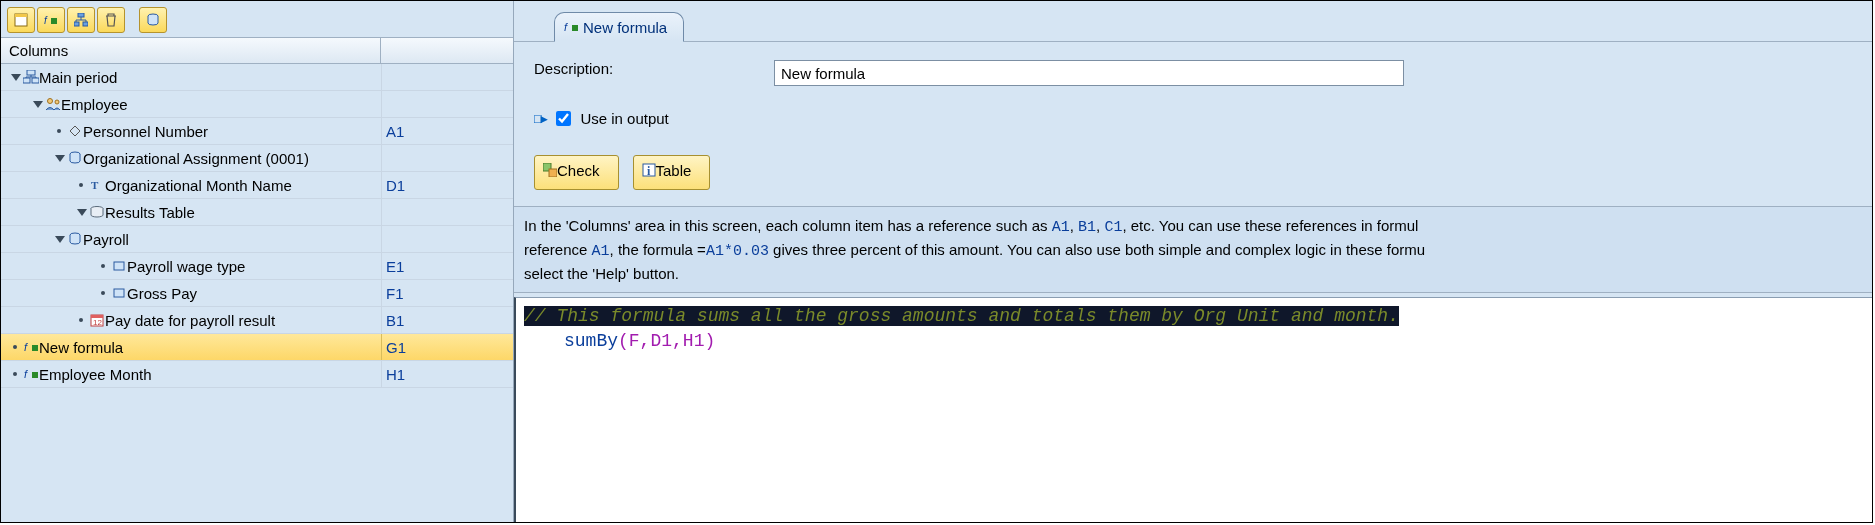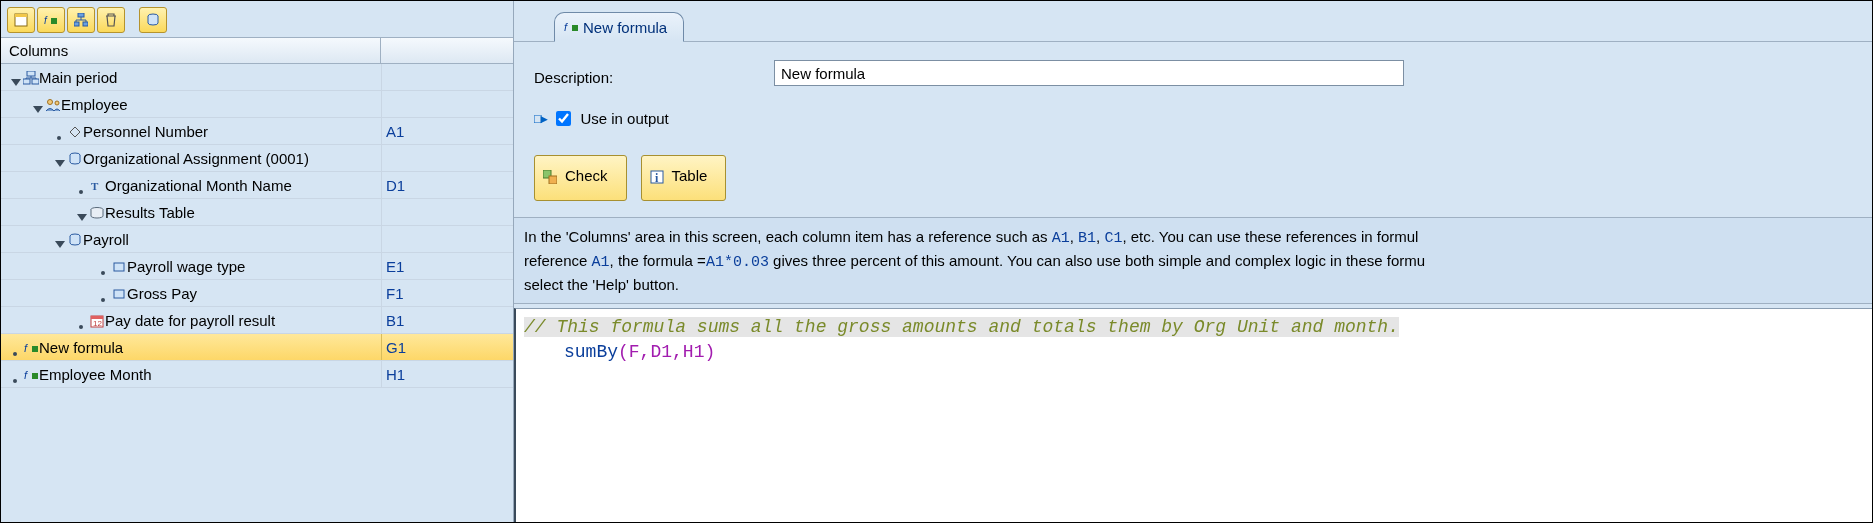--- a/index.html
+++ b/index.html
@@ -78,21 +78,21 @@
     display: flex;
     align-items: center;
     height: 27px;
     border-bottom: 1px solid #c9d6e4;
     box-sizing: border-box;
     cursor: pointer;
   }
   .trow .label {
     flex: 1;
     display: flex;
-    align-items: flex-end;
+    align-items: center;
     padding-right: 4px;
     white-space: nowrap;
     overflow: hidden;
   }
   .trow .ref {
     width: 132px;
     flex: 0 0 132px;
     color: #0a3e9b;
     padding-left: 4px;
     border-left: 1px solid #c9d6e4;
@@ -151,45 +151,45 @@
     background: linear-gradient(#eaf2fb,#d6e5f3);
     display: flex;
     align-items: center;
     gap: 4px;
     color: #00307a;
     font-weight: normal;
   }
   .form-area {
     padding: 18px 20px 8px 20px;
   }
-  .frow { display:flex; align-items:flex-end; margin-bottom: 22px; }
+  .frow { display:flex; align-items:flex-start; margin-bottom: 22px; }
   .flabel { width: 240px; }
   .tinput {
     width: 630px;
     height: 26px;
     border: 1px solid #7c8fa3;
     background: #fff;
     padding: 0 6px;
     font-size: 15px;
     box-sizing: border-box;
   }
   .chkrow { display:flex; align-items:center; gap:6px; margin-bottom: 26px; }
   .arrow-icon { color:#0062c4; font-size:13px; font-weight:bold; letter-spacing:-1px;}
   input[type=checkbox]{ width:15px; height:15px; }
 
   .btnrow { display:flex; gap:14px; padding: 0 0 8px 0;}
   .bigbtn {
     height: 28px;
-    padding: 0 18px 16px 8px;
+    padding: 0 18px 5px 8px;
     border: 1px solid #a79030;
     background: linear-gradient(#fff4c4,#fce07a);
     border-radius: 3px;
     display: flex;
-    align-items: flex-end;
-    gap: 8px;
+    align-items: center;
+    gap: 0;
     cursor: pointer;
   }
 
   .info {
     border-top: 1px solid #9fb0c2;
     border-bottom: 1px solid #9fb0c2;
     background: #cfe0f1;
     padding: 8px 10px;
     line-height: 1.45;
     color: #000;
@@ -202,21 +202,21 @@
     border-top: 1px solid #8a9db1;
     border-left: 2px solid #3a4a5a;
     background: #fff;
     padding: 6px 8px;
     font-family: "Courier New", monospace;
     font-size: 18px;
     line-height: 1.35;
     white-space: pre;
     overflow: auto;
   }
-  .editor .comment { color: #7a8a2a; font-style: italic; background: #e5e5e5; }
+  .editor .comment { color: #7a8a2a; font-style: italic; background: #0f172a; }
   .editor .func { color: #0a3e9b; margin-left: 40px; }
   .editor .paren { color: #a21caf; }
 </style>
 </head>
 <body>
 
 <div class="frame">
 
   <div class="left">
     <div class="toolbar">

